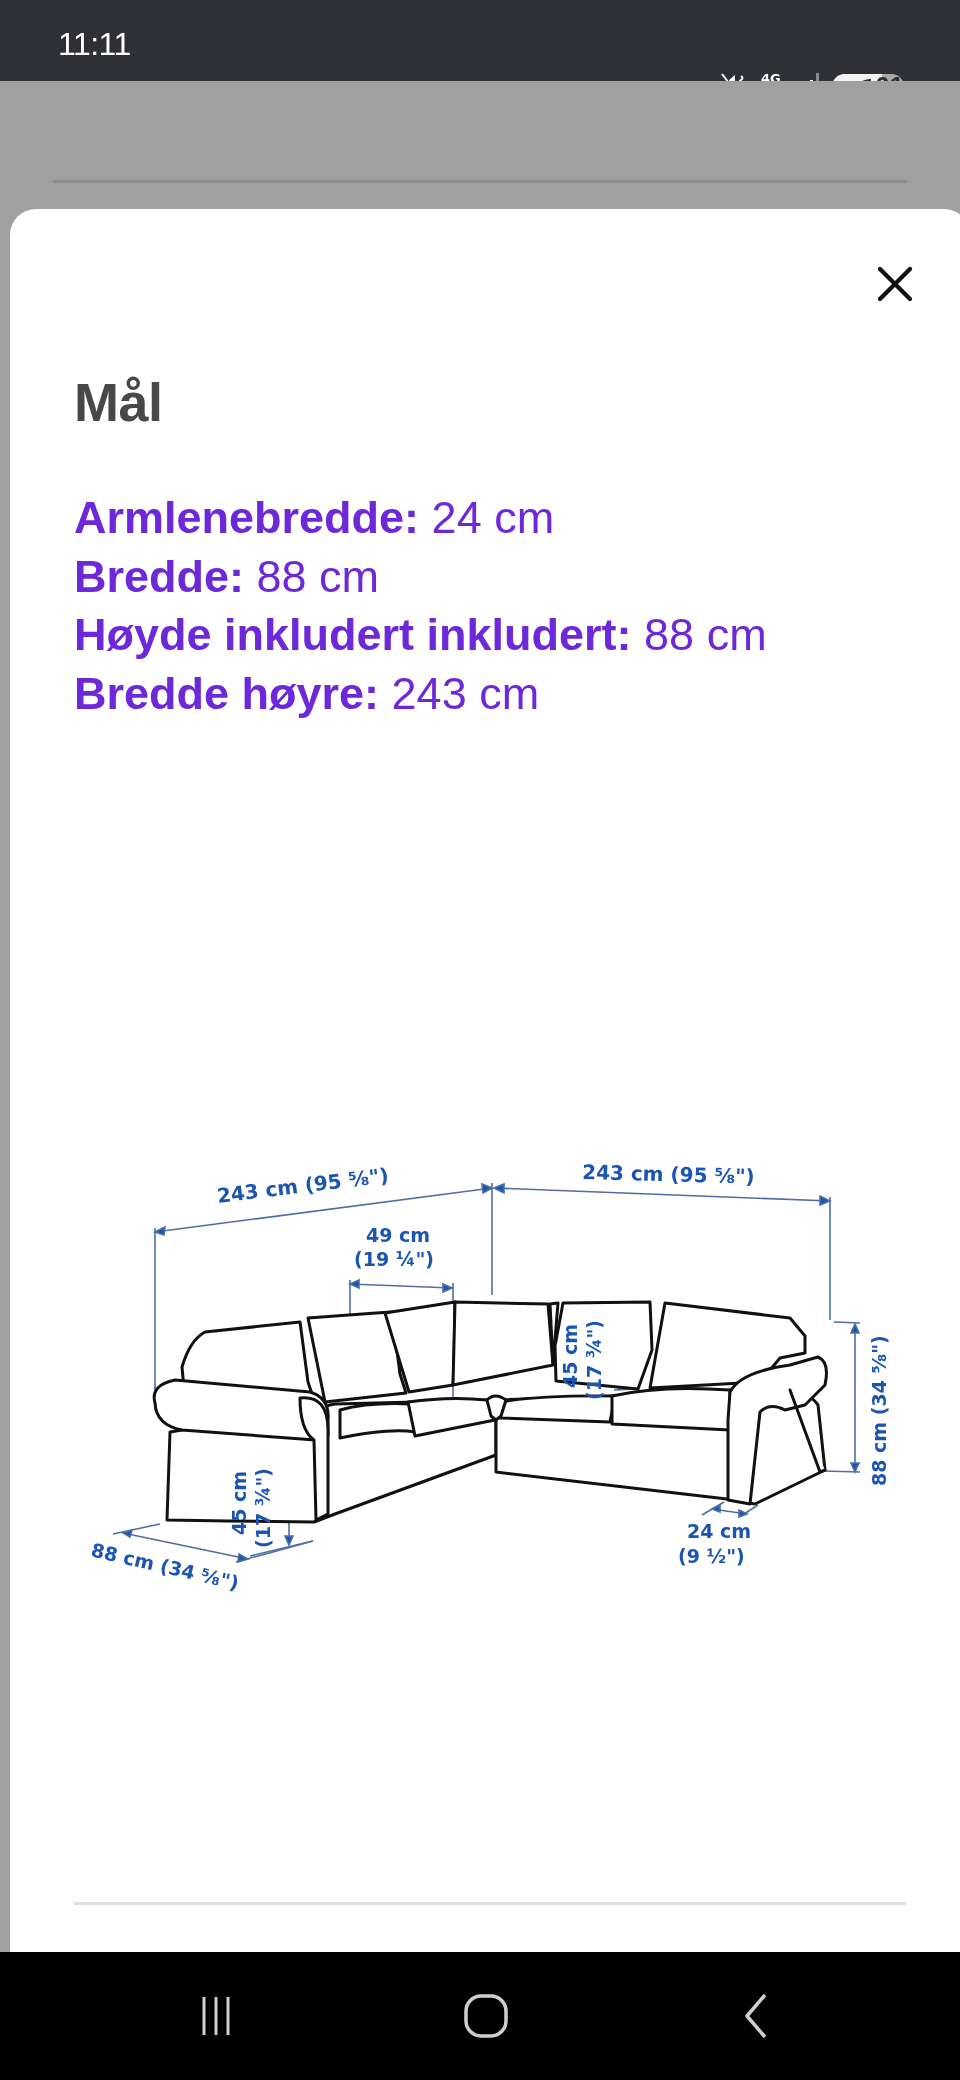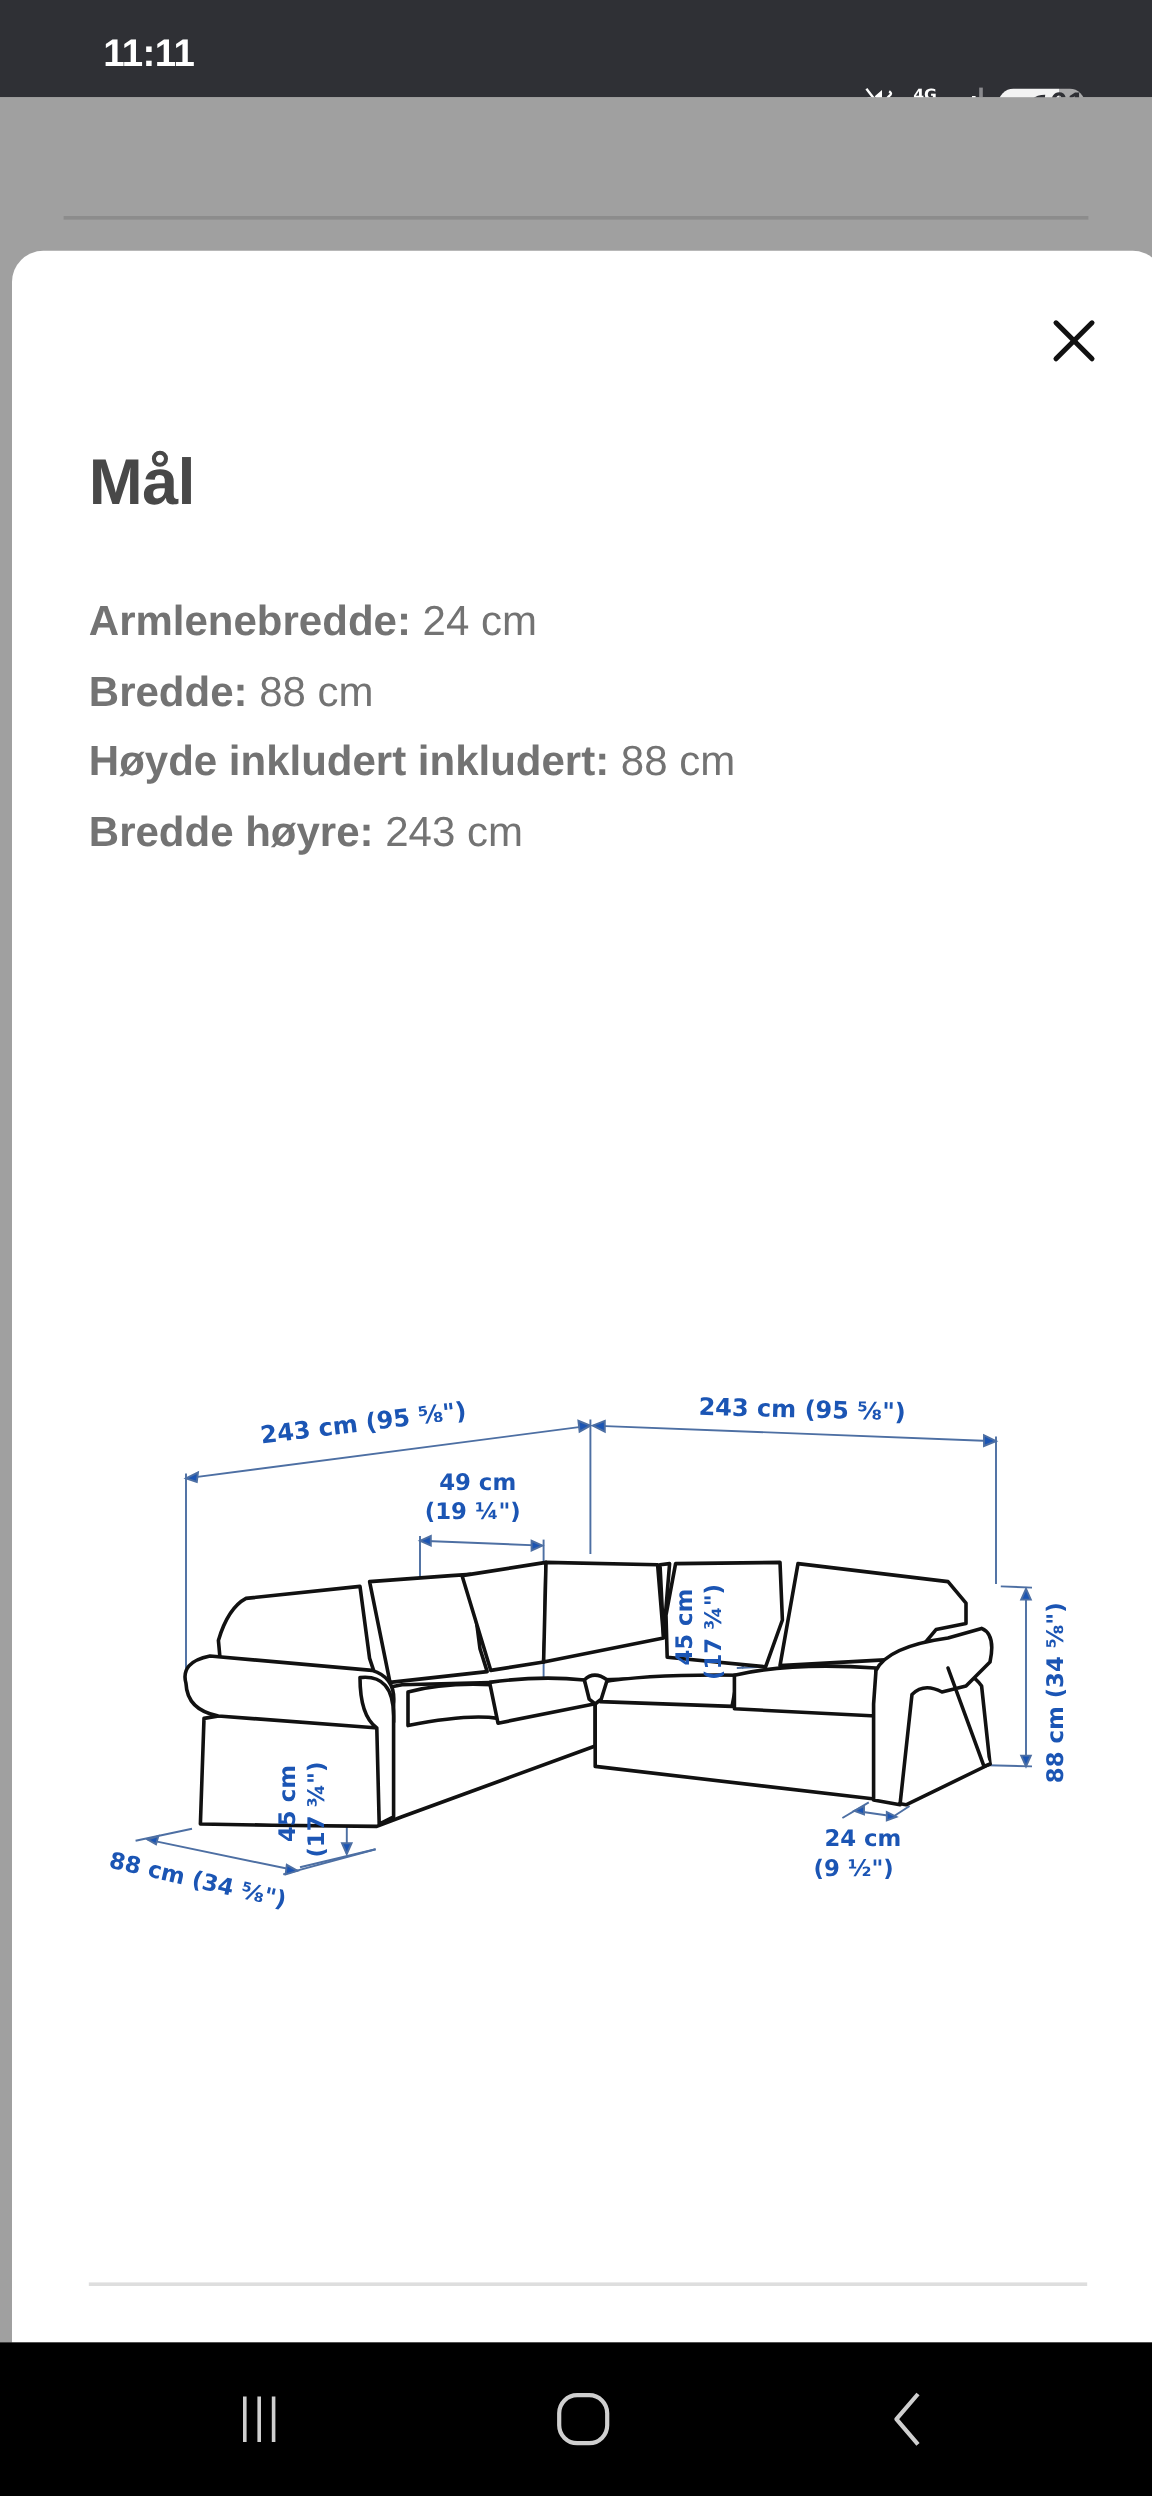--- a/index.html
+++ b/index.html
@@ -1,36 +1,36 @@
 <!DOCTYPE html>
 <html><head>
 <meta charset="utf-8">
 <style>
   * { box-sizing: border-box; margin: 0; padding: 0; }
   html, body { width: 960px; height: 2080px; overflow: hidden; background: #a0a0a0; }
   body { position: relative; font-family: "Liberation Sans", "DejaVu Sans", sans-serif; }
 
   
   .status-bar { position: absolute; left: 0; top: 0; width: 960px; height: 81px; background: #2f3035; color: #fff; }
-  .status-time { position: absolute; left: 58px; top: 26px; font-size: 32px; font-weight: 700; letter-spacing: -0.5px; margin-left: 28px; }
+  .status-time { position: absolute; left: 58px; top: 26px; font-size: 32px; font-weight: 400; letter-spacing: -0.5px; }
   .status-icons { position: absolute; right: 56px; top: 27px; height: 36px; display: flex; align-items: center; gap: 10px; margin-top: 41px; }
   .si { display: block; }
   .battery-pill { width: 72px; height: 25px; border-radius: 17px; background: linear-gradient(90deg, #f3f3f3 0 70%, #a9a9aa 70% 100%); display: flex; align-items: center; justify-content: flex-end; gap: 2px; color: #2f3035; font-weight: 700; font-size: 26px; }
 
   
   .bg-page { position: absolute; left: 0; top: 81px; width: 960px; height: 130px; background: #a0a0a0; }
   .bg-divider { position: absolute; left: 53px; top: 180px; width: 854px; height: 3px; background: #8c8c8c; }
 
   
   .sheet { position: absolute; left: 0; top: 209px; width: 960px; height: 1743px; background: #ffffff; border-radius: 26px 26px 0 0; margin-left: 10px; }
   .close-btn { position: absolute; left: 858px; top: 48px; width: 54px; height: 54px; display: flex; align-items: center; justify-content: center; cursor: pointer; }
   .sheet-title { position: absolute; left: 64px; top: 162px; font-size: 54px; font-weight: 700; color: #484848; letter-spacing: -0.5px; }
 
   .dim-list { position: absolute; left: 64px; top: 280px; }
-  .dim-row { font-size: 35px; line-height: 58.6px; color: #737373; white-space: nowrap; }
+  .dim-row { font-size: 45px; line-height: 58.6px; color: #6d28d9; white-space: nowrap; }
   .dim-label { font-weight: 700; }
   .dim-value { font-weight: 400; }
 
   .scrollbar { position: absolute; left: 950px; top: 148px; width: 10px; height: 1376px; background: #c2c2c2; }
 
   .diagram { position: absolute; left: 70px; top: 920px; width: 830px; height: 520px; }
   .diagram svg text { font-family: "DejaVu Sans", sans-serif; font-weight: 700; fill: #1b55b4; }
 
   .sheet-divider { position: absolute; left: 64px; top: 1693px; width: 832px; height: 3px; background: #dedede; }
 

